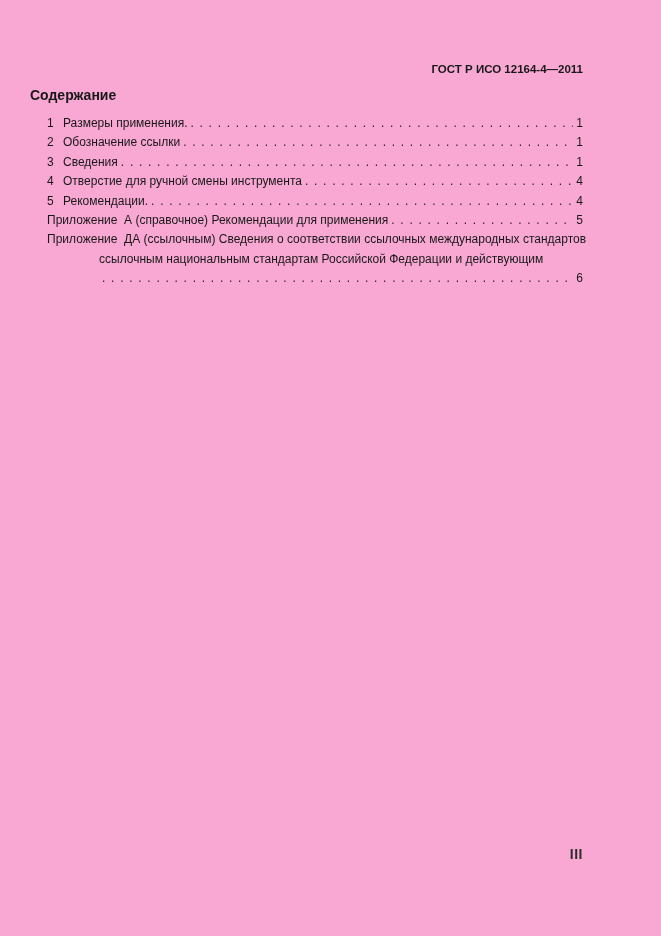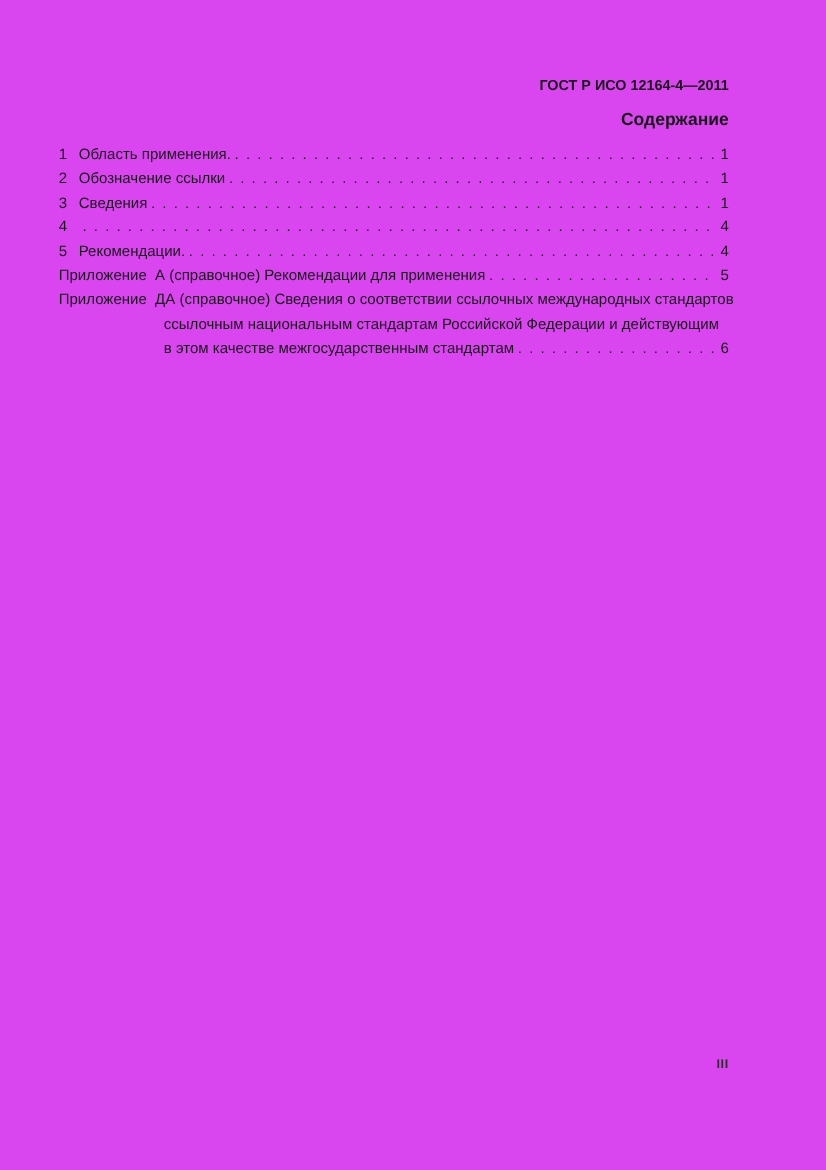--- a/index.html
+++ b/index.html
@@ -1,38 +1,38 @@
 <!DOCTYPE html>
 <html><head>
 <meta charset="utf-8">
 <style>
   html, body { margin: 0; padding: 0; background: #ffffff; }
   .page {
     position: relative;
     width: 661px;
     height: 936px;
-    background: #d946ef;
+    background: #f9a8d4;
     font-family: "Liberation Sans", sans-serif;
     color: #181818;
     overflow: hidden;
   }
   .doc-header {
     position: absolute;
     top: 63px;
     right: 78px;
     font-size: 11.5px;
     font-weight: bold;
     white-space: pre;
   }
   .doc-title {
     position: absolute;
     top: 87px;
-    left: 47px;
+    left: 30px;
     width: 536px;
-    text-align: right;
+    text-align: left;
     font-size: 14px;
     font-weight: bold;
   }
   .toc {
     position: absolute;
     top: 114px;
     left: 47px;
     width: 536px;
     font-size: 12px;
   }
@@ -60,92 +60,92 @@
     color: #1d1d1d;
   }
   .dots::after {
     content: " . . . . . . . . . . . . . . . . . . . . . . . . . . . . . . . . . . . . . . . . . . . . . . . . . . . . . . . . . . . . . . . . . . . . . . . . . . . . . . . .";
   }
   .pnum {
     flex: none;
     padding-left: 3px;
     white-space: pre;
   }
-  .indent { margin-left: 84px; }
+  .indent { margin-left: 52px; }
   .footer-page {
     position: absolute;
     top: 846px;
     right: 78px;
-    font-size: 10px;
+    font-size: 14px;
     font-weight: 600;
     color: #2e2e2e;
     letter-spacing: 0.5px;
   }
 </style>
 </head>
 <body>
 
 <div class="page">
 
   <div class="doc-header">ГОСТ Р ИСО 12164-4—2011</div>
 
   <div class="doc-title">Содержание</div>
 
   <div class="toc">
 
     <div class="toc-row">
       <span class="num">1</span>
-      <span class="label">Область применения.</span>
+      <span class="label">Размеры применения.</span>
       <span class="dots"></span>
       <span class="pnum">1</span>
     </div>
 
     <div class="toc-row">
       <span class="num">2</span>
       <span class="label">Обозначение ссылки</span>
       <span class="dots"></span>
       <span class="pnum">1</span>
     </div>
 
     <div class="toc-row">
       <span class="num">3</span>
       <span class="label">Сведения</span>
       <span class="dots"></span>
       <span class="pnum">1</span>
     </div>
 
     <div class="toc-row">
       <span class="num">4</span>
+      <span class="label">Отверстие для ручной смены инструмента</span>
       <span class="dots"></span>
       <span class="pnum">4</span>
     </div>
 
     <div class="toc-row">
       <span class="num">5</span>
       <span class="label">Рекомендации.</span>
       <span class="dots"></span>
       <span class="pnum">4</span>
     </div>
 
     <div class="toc-row">
       <span class="label">Приложение  А (справочное) Рекомендации для применения</span>
       <span class="dots"></span>
       <span class="pnum">5</span>
     </div>
 
     <div class="toc-row">
-      <span class="label">Приложение  ДА (справочное) Сведения о соответствии ссылочных международных стандартов</span>
+      <span class="label">Приложение  ДА (ссылочным) Сведения о соответствии ссылочных международных стандартов</span>
     </div>
 
     <div class="toc-row indent">
       <span class="label">ссылочным национальным стандартам Российской Федерации и действующим</span>
     </div>
 
     <div class="toc-row indent">
-      <span class="label">в этом качестве межгосударственным стандартам</span>
       <span class="dots"></span>
       <span class="pnum">6</span>
     </div>
 
   </div>
 
   <div class="footer-page">III</div>
 
 </div>
 

